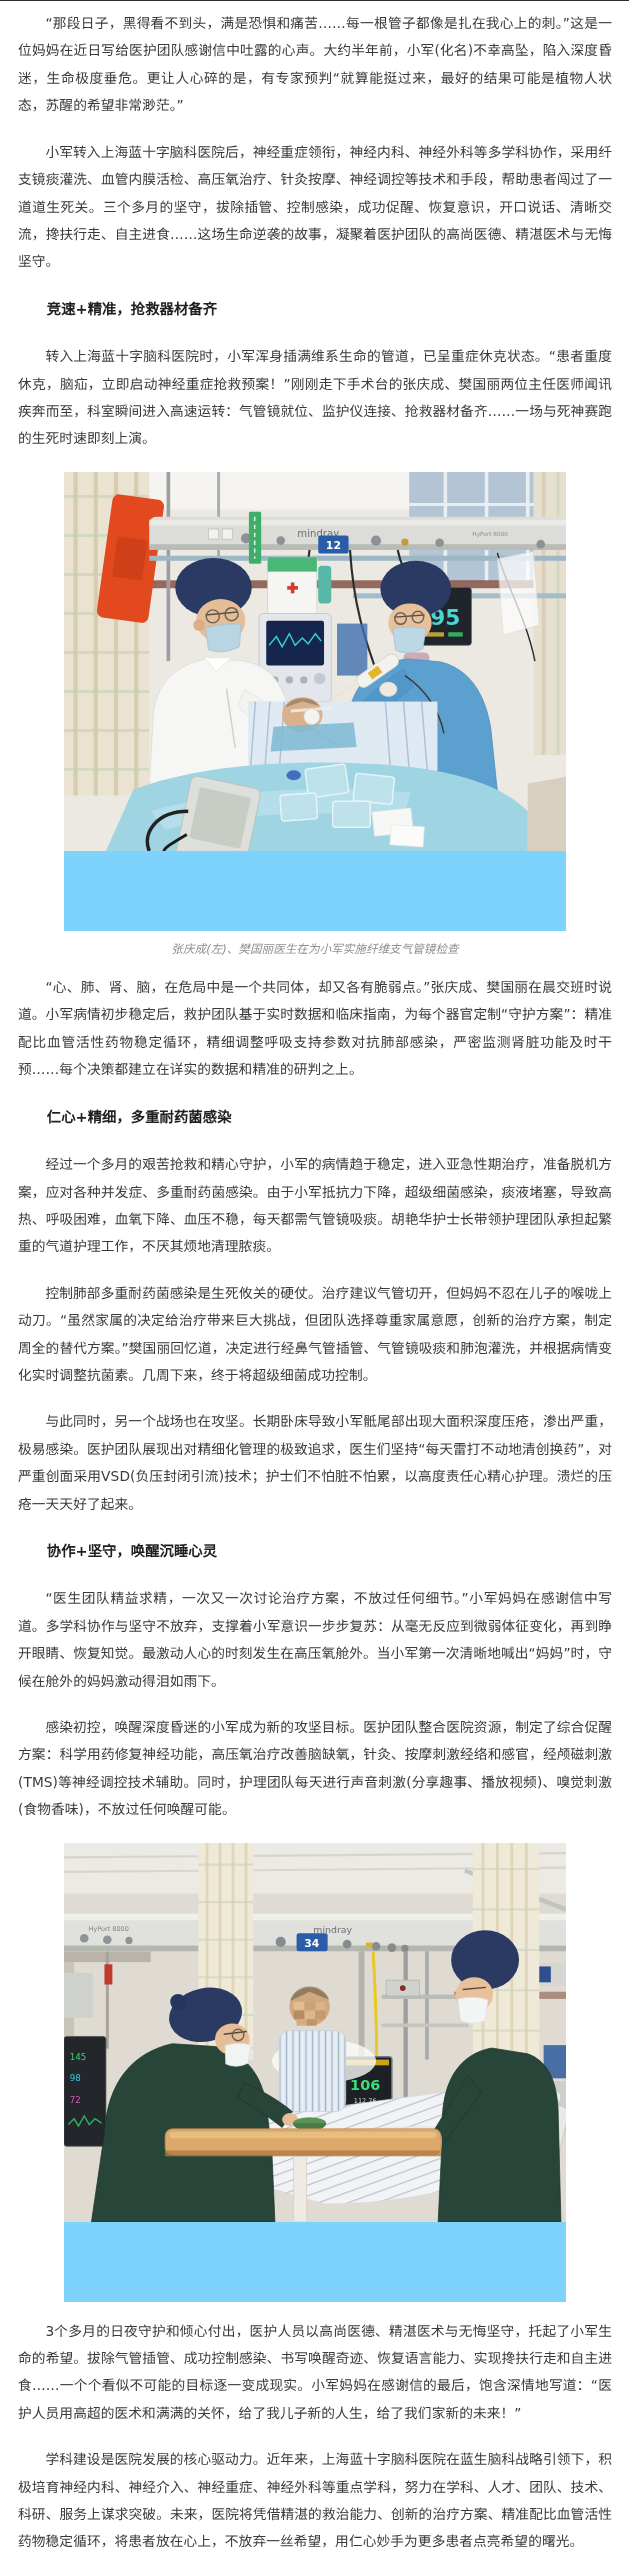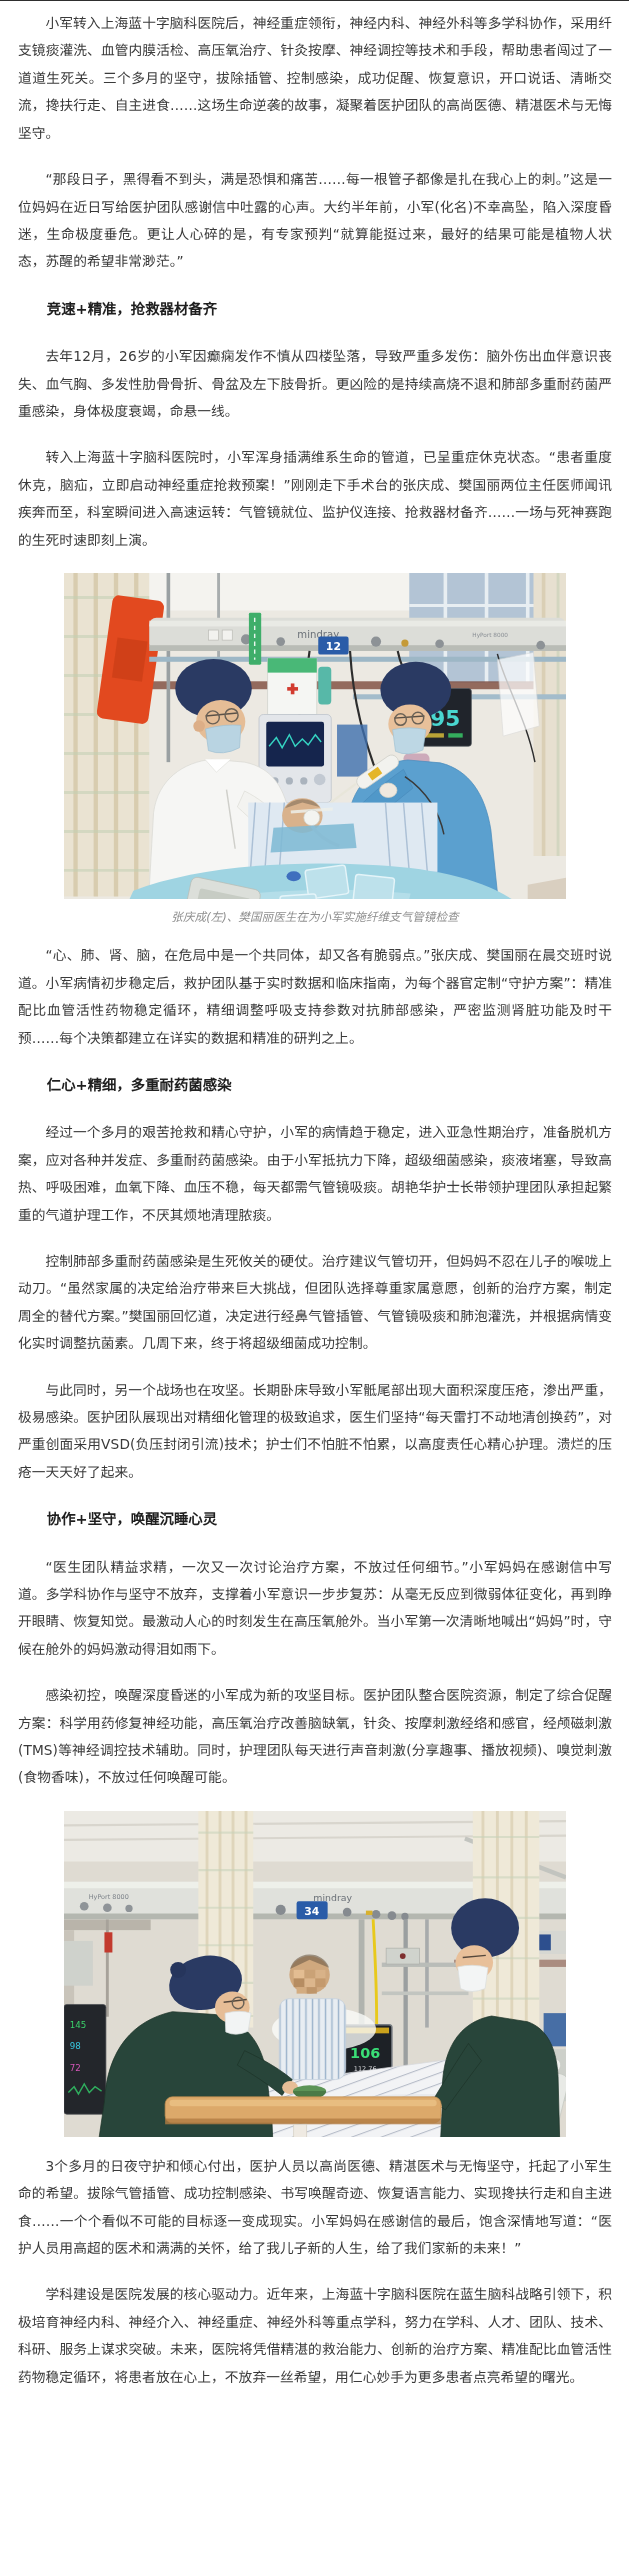--- a/index.html
+++ b/index.html
@@ -14,43 +14,42 @@
     font-size:13.7px;line-height:27.4px;margin:0 0 19px 0;
     text-indent:2em;color:#3a3a3a;text-align:justify;
     letter-spacing:0.1px;
   }
   .heading{
     font-size:14.4px;line-height:27.4px;font-weight:bold;color:#1f1f1f;
     margin:20px 0 20px 0;text-indent:2em;
   }
   figure{margin:10px auto 16px auto;width:502px;}
   .photo{
-    width:502px;height:326px;overflow:hidden;background:#e5e5e5;
+    width:502px;height:459px;overflow:hidden;background:#7dd3fc;
     position:relative;display:block;
   }
   .photo svg{display:block;width:502px;height:379px;}
   figcaption{
     text-align:center;font-size:11.6px;line-height:17.3px;color:#8f8f8f;
     margin-top:10px;
     font-style:italic;
   }
 </style>
 </head>
 <body>
 
 <div class="top-border"></div>
 
 <div class="article">
 
+  <p class="para">“那段日子，黑得看不到头，满是恐惧和痛苦……每一根管子都像是扎在我心上的刺。”这是一位妈妈在近日写给医护团队感谢信中吐露的心声。大约半年前，小军(化名)不幸高坠，陷入深度昏迷，生命极度垂危。更让人心碎的是，有专家预判“就算能挺过来，最好的结果可能是植物人状态，苏醒的希望非常渺茫。”</p>
   <p class="para">小军转入上海蓝十字脑科医院后，神经重症领衔，神经内科、神经外科等多学科协作，采用纤支镜痰灌洗、血管内膜活检、高压氧治疗、针灸按摩、神经调控等技术和手段，帮助患者闯过了一道道生死关。三个多月的坚守，拔除插管、控制感染，成功促醒、恢复意识，开口说话、清晰交流，搀扶行走、自主进食……这场生命逆袭的故事，凝聚着医护团队的高尚医德、精湛医术与无悔坚守。</p>
-  <p class="para">“那段日子，黑得看不到头，满是恐惧和痛苦……每一根管子都像是扎在我心上的刺。”这是一位妈妈在近日写给医护团队感谢信中吐露的心声。大约半年前，小军(化名)不幸高坠，陷入深度昏迷，生命极度垂危。更让人心碎的是，有专家预判“就算能挺过来，最好的结果可能是植物人状态，苏醒的希望非常渺茫。”</p>
 
   <h2 class="heading">竞速+精准，抢救器材备齐</h2>
 
-  <p class="para">去年12月，26岁的小军因癫痫发作不慎从四楼坠落，导致严重多发伤：脑外伤出血伴意识丧失、血气胸、多发性肋骨骨折、骨盆及左下肢骨折。更凶险的是持续高烧不退和肺部多重耐药菌严重感染，身体极度衰竭，命悬一线。</p>
   <p class="para">转入上海蓝十字脑科医院时，小军浑身插满维系生命的管道，已呈重症休克状态。“患者重度休克，脑疝，立即启动神经重症抢救预案！”刚刚走下手术台的张庆成、樊国丽两位主任医师闻讯疾奔而至，科室瞬间进入高速运转：气管镜就位、监护仪连接、抢救器材备齐……一场与死神赛跑的生死时速即刻上演。</p>
 
   <figure>
     <div class="photo">
       <svg viewBox="0 0 695 525" preserveAspectRatio="none">
 
         <rect x="0" y="0" width="695" height="525" fill="#ece9e2"></rect>
         <rect x="0" y="0" width="695" height="52" fill="#f4f3ef"></rect>
 
         <g>

